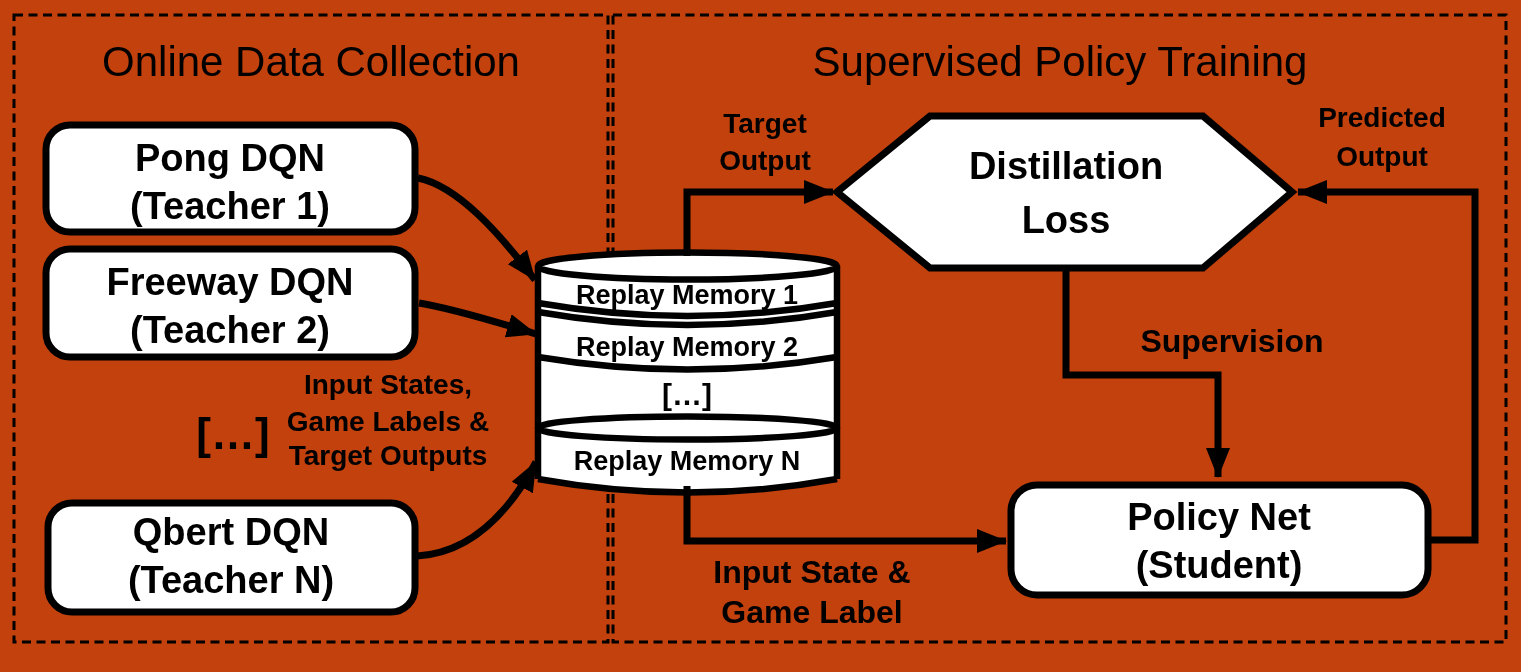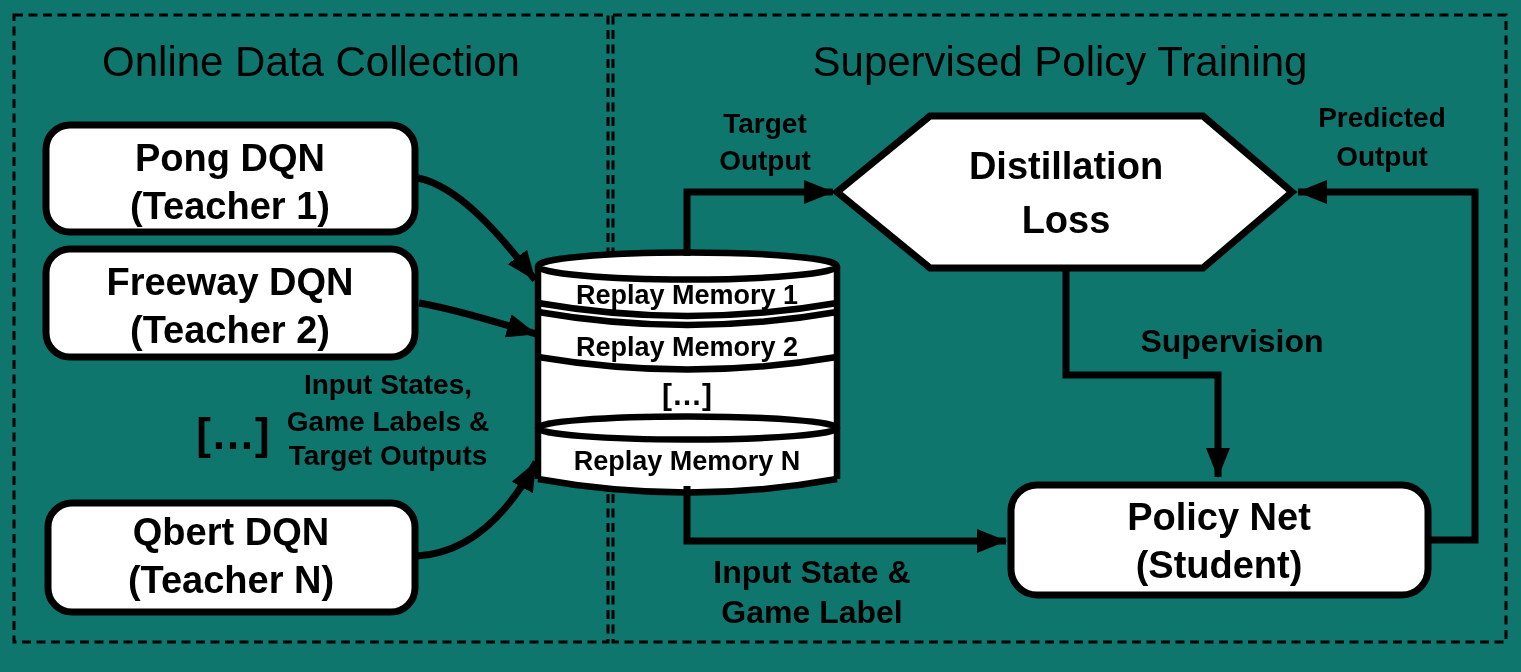--- a/index.html
+++ b/index.html
@@ -1,16 +1,16 @@
 <!DOCTYPE html>
 <html><head>
 <meta charset="utf-8">
 <style>
   html,body{margin:0;padding:0;background:#ffffff;}
-  .stage{width:1521px;height:672px;position:relative;background:#0f766e;overflow:hidden;}
+  .stage{width:1521px;height:672px;position:relative;background:#c2410c;overflow:hidden;}
   svg{display:block;}
   text{font-family:"Liberation Sans","DejaVu Sans",sans-serif;fill:#000;}
   .title{font-size:42px;font-weight:400;}
   .boxlbl{font-size:38px;font-weight:700;}
   .memlbl{font-size:27px;font-weight:700;}
   .memdots{font-size:30px;font-weight:700;}
   .anno{font-size:28px;font-weight:700;}
   .anno-lg{font-size:32px;font-weight:700;}
   .bigdots{font-size:44px;font-weight:700;}
   .shape{fill:#ffffff;stroke:#000;stroke-width:7;}

